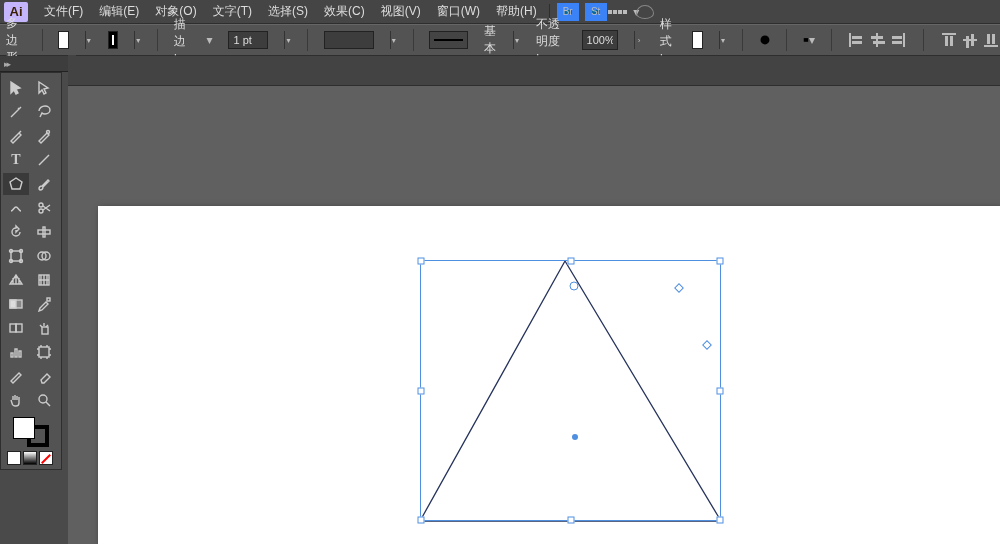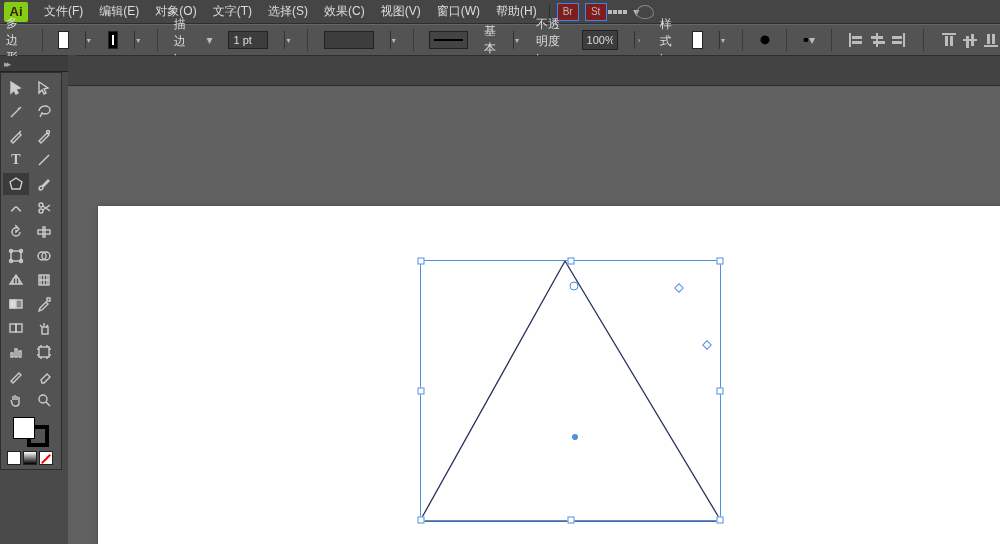--- a/index.html
+++ b/index.html
@@ -1,23 +1,23 @@
 <!DOCTYPE html>
 <html><head>
 <meta charset="utf-8">
 <style>
   html,body{margin:0;padding:0;width:1000px;height:544px;background:#4a4a4a;font-family:"Microsoft YaHei",Arial,sans-serif;font-size:12px;color:#ddd;overflow:hidden;}
   *{box-sizing:border-box;}
 
   
   .menubar{height:24px;background:#454545;display:flex;align-items:center;padding-left:4px;border-bottom:1px solid #2e2e2e;}
-  .menubar .logo{width:24px;height:20px;background:#84cc16;color:#3a2000;font-weight:bold;font-size:13px;display:flex;align-items:center;justify-content:center;border-radius:2px;margin-right:8px;}
+  .menubar .logo{width:24px;height:20px;background:#c4b5fd;color:#3a2000;font-weight:bold;font-size:13px;display:flex;align-items:center;justify-content:center;border-radius:2px;margin-right:8px;}
   .menubar .mitem{padding:0 8px;height:24px;display:flex;align-items:center;cursor:default;}
   .menubar .sep{width:1px;height:16px;background:#2e2e2e;margin:0 4px;}
-  .bridge{width:22px;height:18px;background:#7f1d1d;color:#bbb;font-size:10px;display:flex;align-items:center;justify-content:center;margin:0 3px;border:1px solid #3b82f6;}
+  .bridge{width:22px;height:18px;background:#0369a1;color:#bbb;font-size:10px;display:flex;align-items:center;justify-content:center;margin:0 3px;border:7px solid #3b82f6;}
   .gridbtn{display:flex;gap:1px;margin:0 6px;}
   .gridbtn span{width:4px;height:4px;background:#bbb;}
   .cloud{width:18px;height:14px;border:1px solid #888;border-radius:50% 50% 50% 50%/60% 60% 40% 40%;margin-left:4px;}
 
   
   .optbar{height:32px;background:#535353;display:flex;align-items:center;border-top:1px solid #666;border-bottom:1px solid #2e2e2e;padding-left:6px;gap:16px;}
   .optbar .label{color:#ddd;}
   .swatch{width:18px;height:18px;border:1px solid #222;display:inline-block;}
   .swatch.white{background:#fff;}
   .swatch.none{background:#fff;position:relative;}

